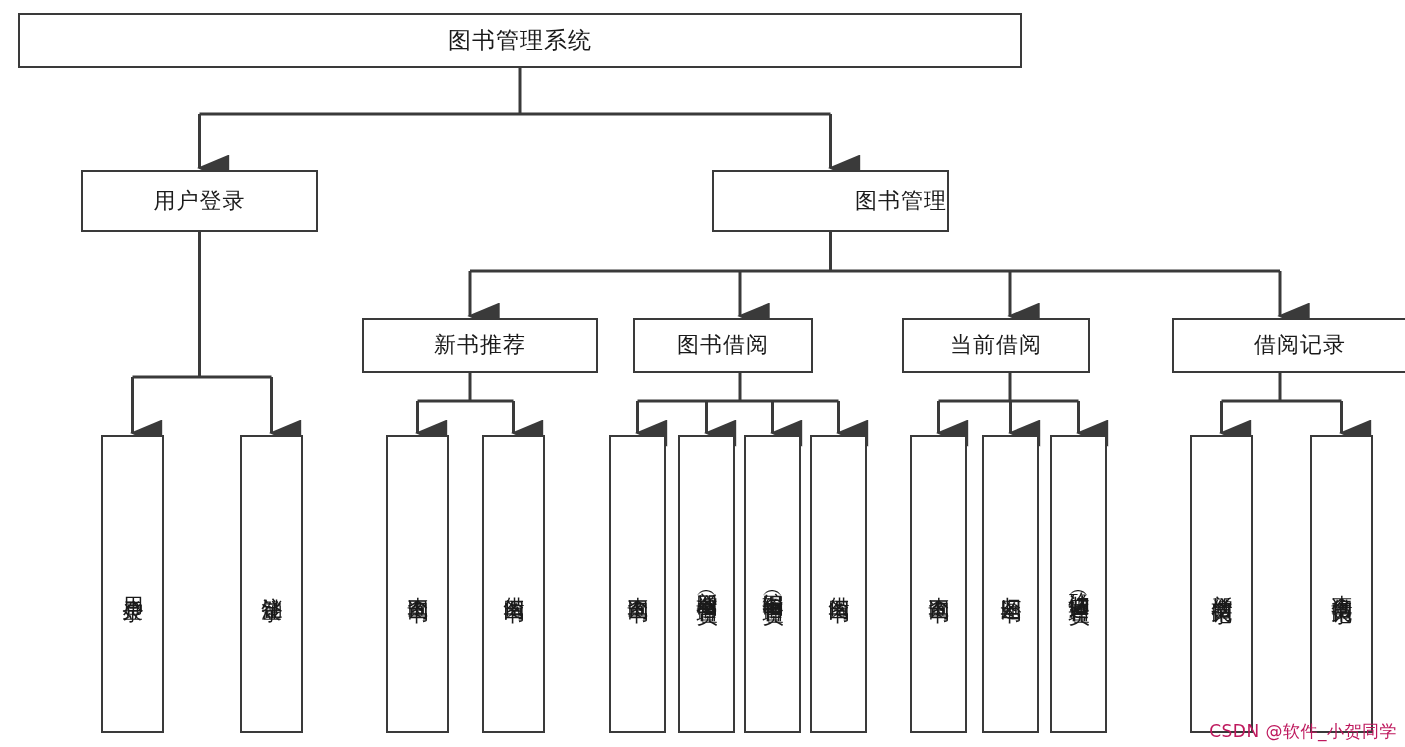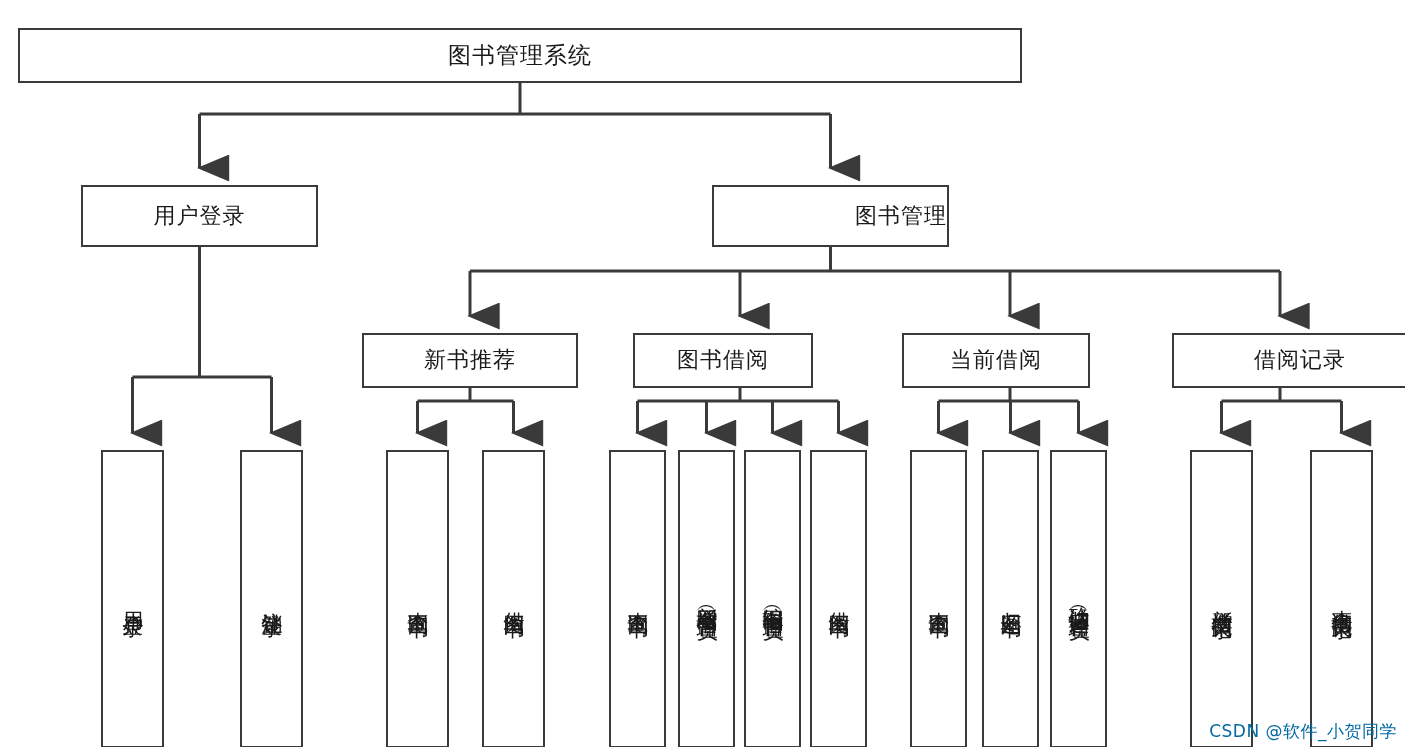--- a/index.html
+++ b/index.html
@@ -28,21 +28,20 @@
   }
   .node-box {
     position: absolute;
     box-sizing: border-box;
     border: 2px solid #3a3a3a;
     background: #ffffff;
     display: flex;
     align-items: center;
     justify-content: center;
     color: #1a1a1a;
-    margin-top: 15px;
   }
   .node-box.horizontal .node-label {
     font-size: 22px;
     line-height: 1.1;
     letter-spacing: 1px;
     white-space: nowrap;
   }
   .node-box.vertical {
     align-items: center;
     justify-content: center;
@@ -56,21 +55,21 @@
     white-space: nowrap;
   }
   .node-box.root .node-label {
     font-size: 23px;
   }
   #watermark {
     position: absolute;
     right: 8px;
     bottom: 4px;
     font-size: 17px;
-    color: #0369a1;
+    color: #be185d;
     letter-spacing: 0.5px;
     white-space: nowrap;
   }
 </style>
 </head>
 <body>
 
 <div id="diagram-root">
 
   <svg class="layer" viewBox="0 0 1405 747" xmlns="http://www.w3.org/2000/svg">
@@ -119,21 +118,21 @@
   <div id="nodes-layer">
       <div class="node-box horizontal root" style="left: 18px; top: 13px; width: 1004px; height: 55px;">
         <span class="node-label">图书管理系统</span>
       </div>
       <div class="node-box horizontal" style="left: 81px; top: 170px; width: 237px; height: 62px;">
         <span class="node-label">用户登录</span>
       </div>
       <div class="node-box horizontal" style="left: 712px; top: 170px; width: 237px; height: 62px; justify-content: flex-end;">
         <span class="node-label">图书管理</span>
       </div>
-      <div class="node-box horizontal" style="left: 362px; top: 318px; width: 216px; height: 55px;">
+      <div class="node-box horizontal" style="left: 362px; top: 318px; width: 236px; height: 55px;">
         <span class="node-label">新书推荐</span>
       </div>
       <div class="node-box horizontal" style="left: 633px; top: 318px; width: 180px; height: 55px;">
         <span class="node-label">图书借阅</span>
       </div>
       <div class="node-box horizontal" style="left: 902px; top: 318px; width: 188px; height: 55px;">
         <span class="node-label">当前借阅</span>
       </div>
       <div class="node-box horizontal" style="left: 1172px; top: 318px; width: 256px; height: 55px;">
         <span class="node-label">借阅记录</span>

